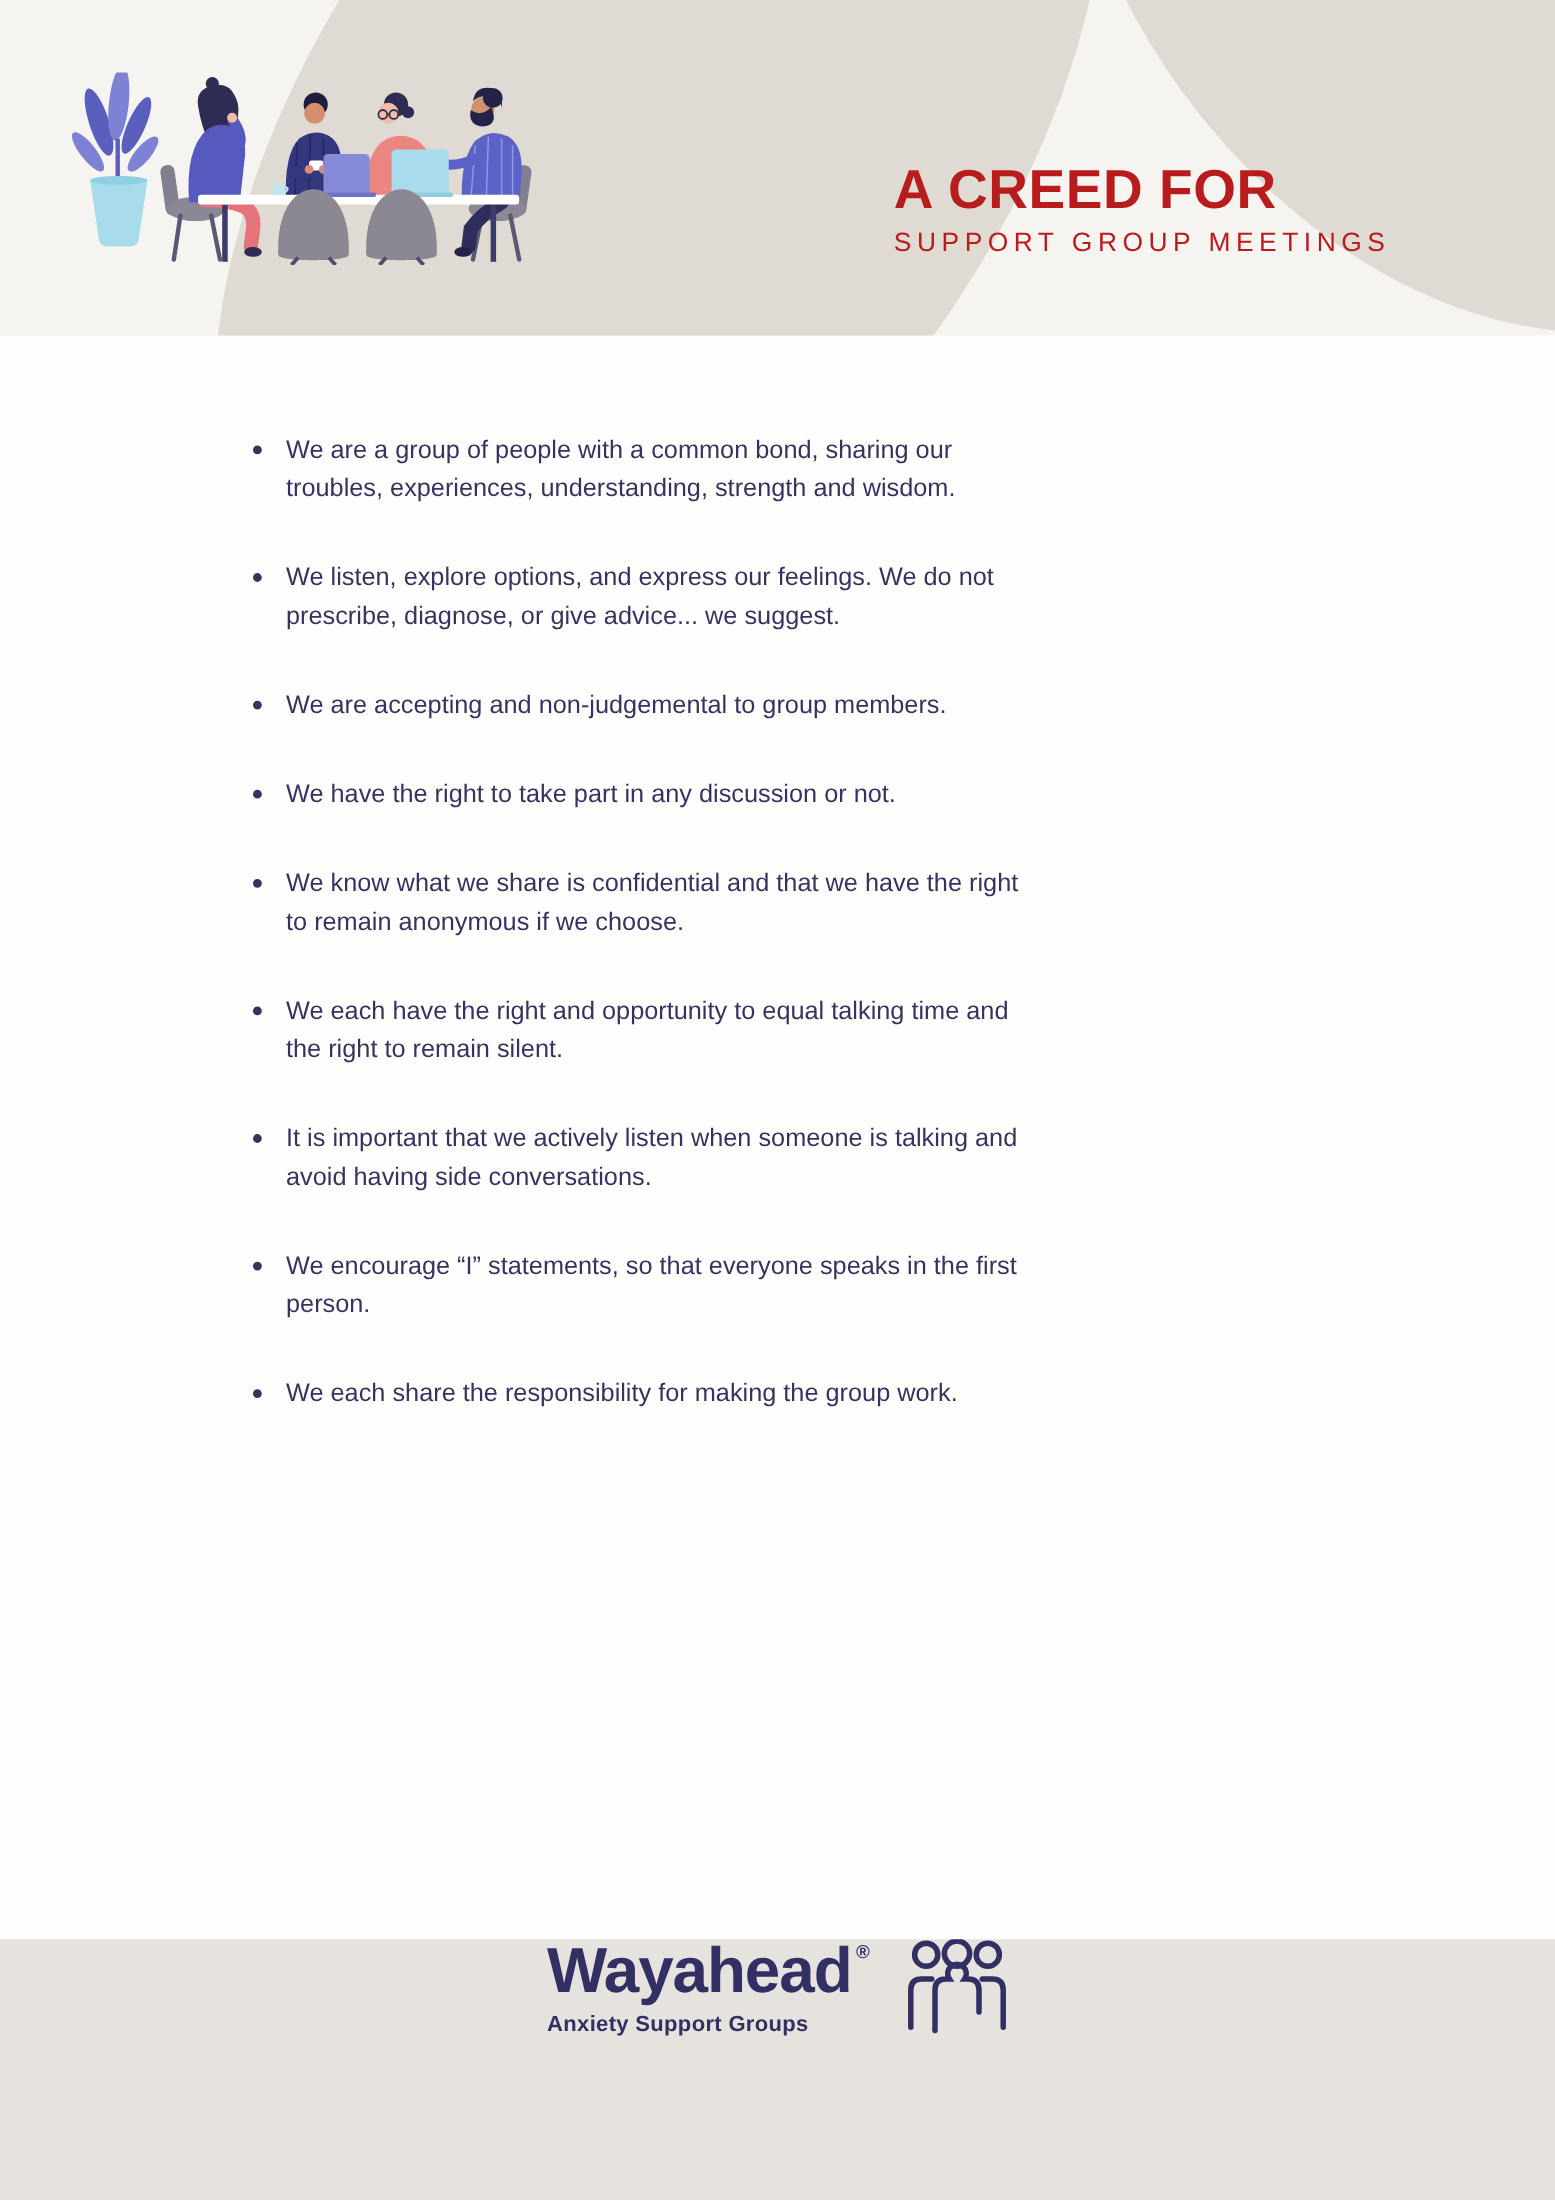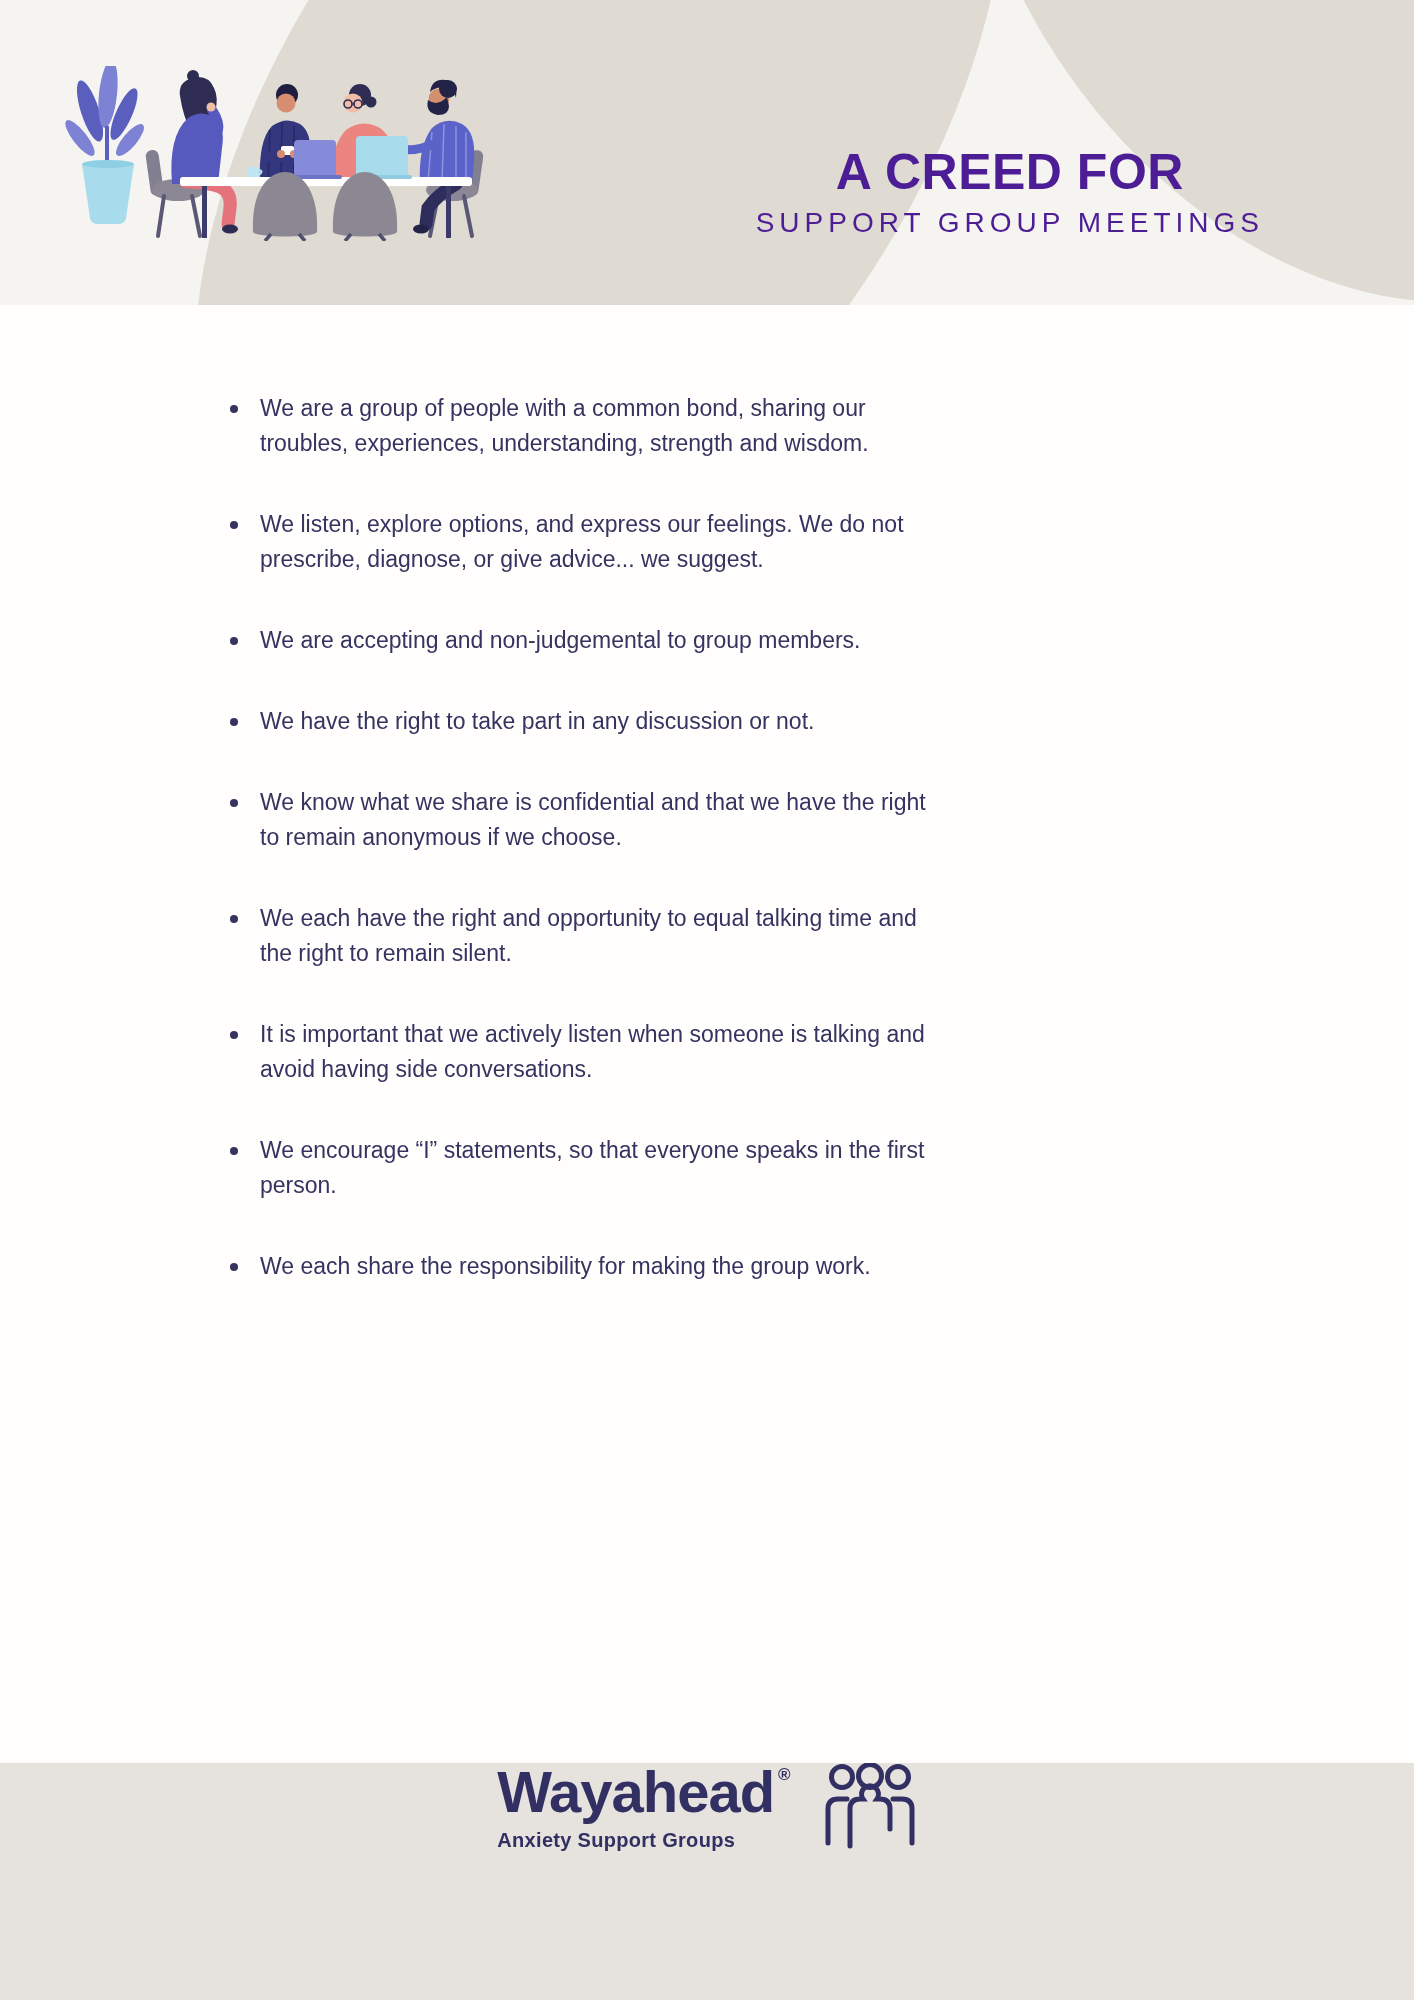--- a/index.html
+++ b/index.html
@@ -13,23 +13,23 @@
   .header {
     position:relative; width:100%; height:305px;
     background:#f6f4f1; overflow:hidden;
   }
   .blob { position:absolute; border-radius:50%; background:#dfdbd3; }
   .blob-a { width:620px; height:1100px; left:290px; top:-430px; transform:rotate(35deg); }
   .blob-b { width:640px; height:900px; left:1010px; top:-560px; transform:rotate(-35deg); }
 
   .illustration { position:absolute; left:60px; top:66px; width:470px; height:175px; }
 
-  .title-block { position:absolute; top:146px; right:150px; text-align:center; color:#4c1d95; }
+  .title-block { position:absolute; top:146px; right:150px; color:#b91c1c; }
   .title { font-size:50px; font-weight:700; letter-spacing:0.5px; line-height:1.05; }
-  .subtitle { margin-top:8px; font-size:28px; font-weight:400; letter-spacing:5px; }
+  .subtitle { margin-top:8px; font-size:24px; font-weight:400; letter-spacing:5px; }
 
   
   .content { padding:86px 15px 0 230px; }
   ul.creed { list-style:none; margin:0; padding:0; max-width:720px; }
   ul.creed li {
     position:relative; padding-left:30px; margin-bottom:46px;
     font-size:23px; line-height:35px; color:#35335f;
   }
   ul.creed li::before {
     content:""; position:absolute; left:0; top:14px;

